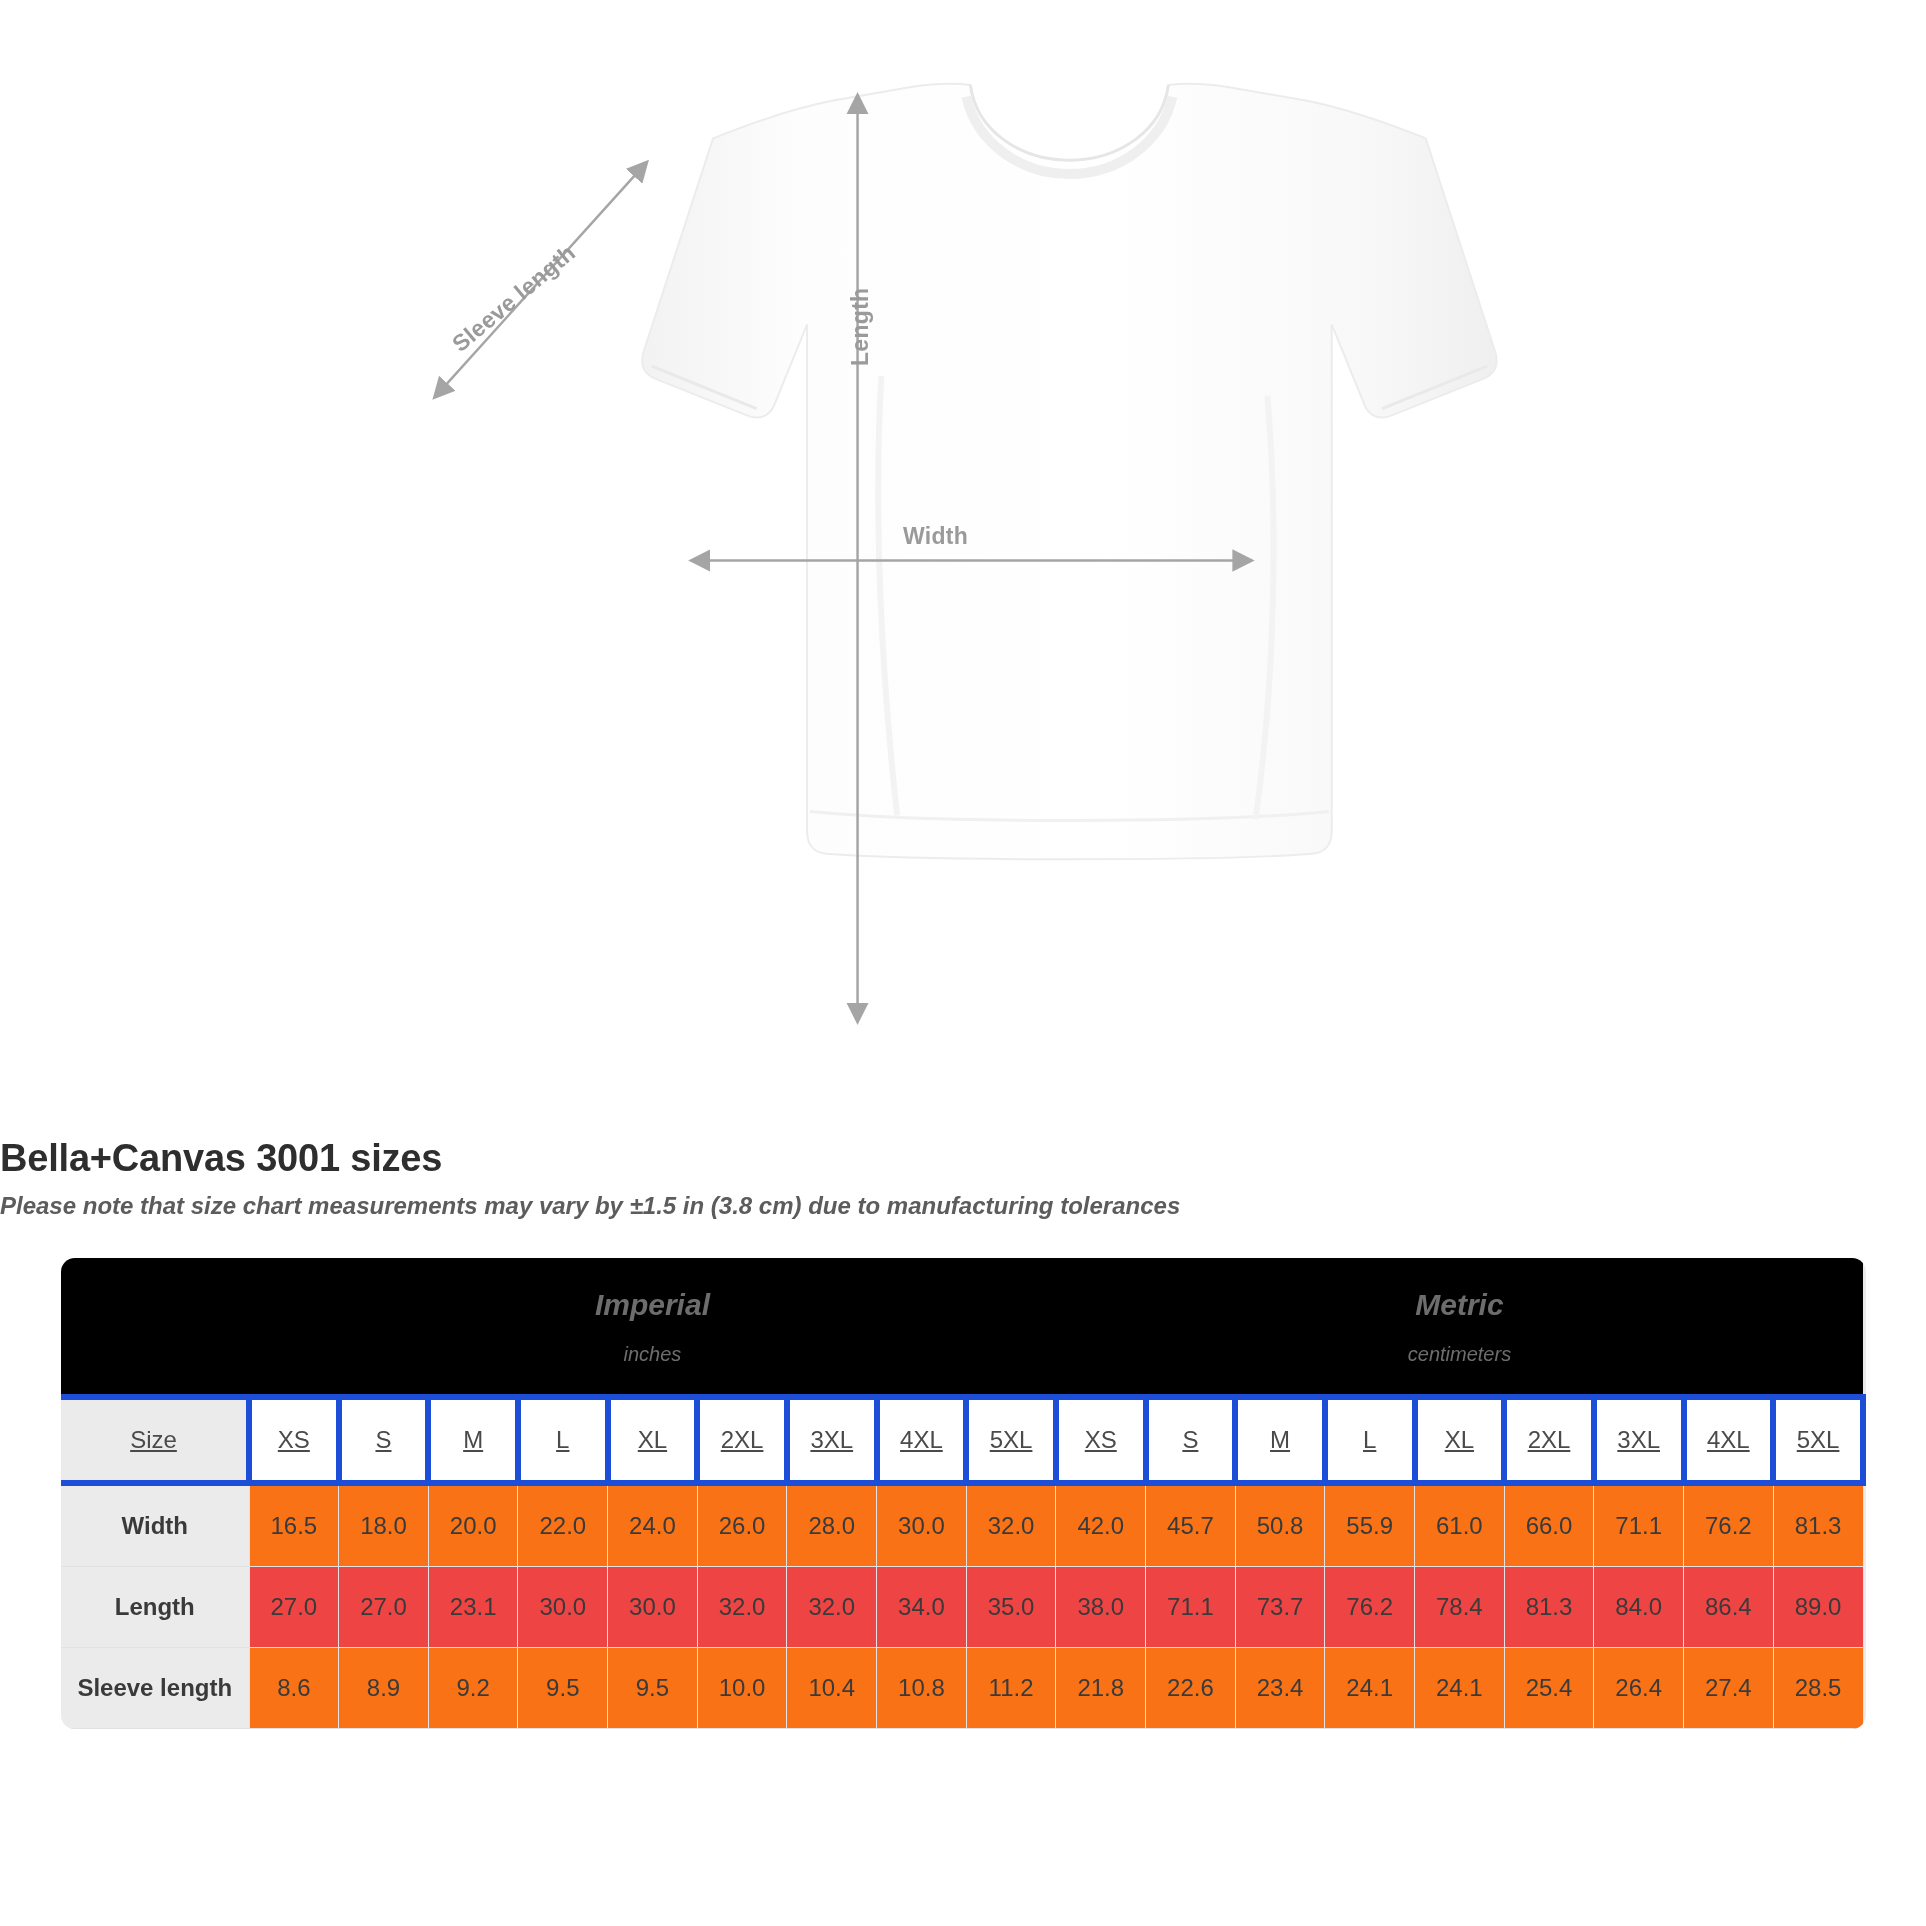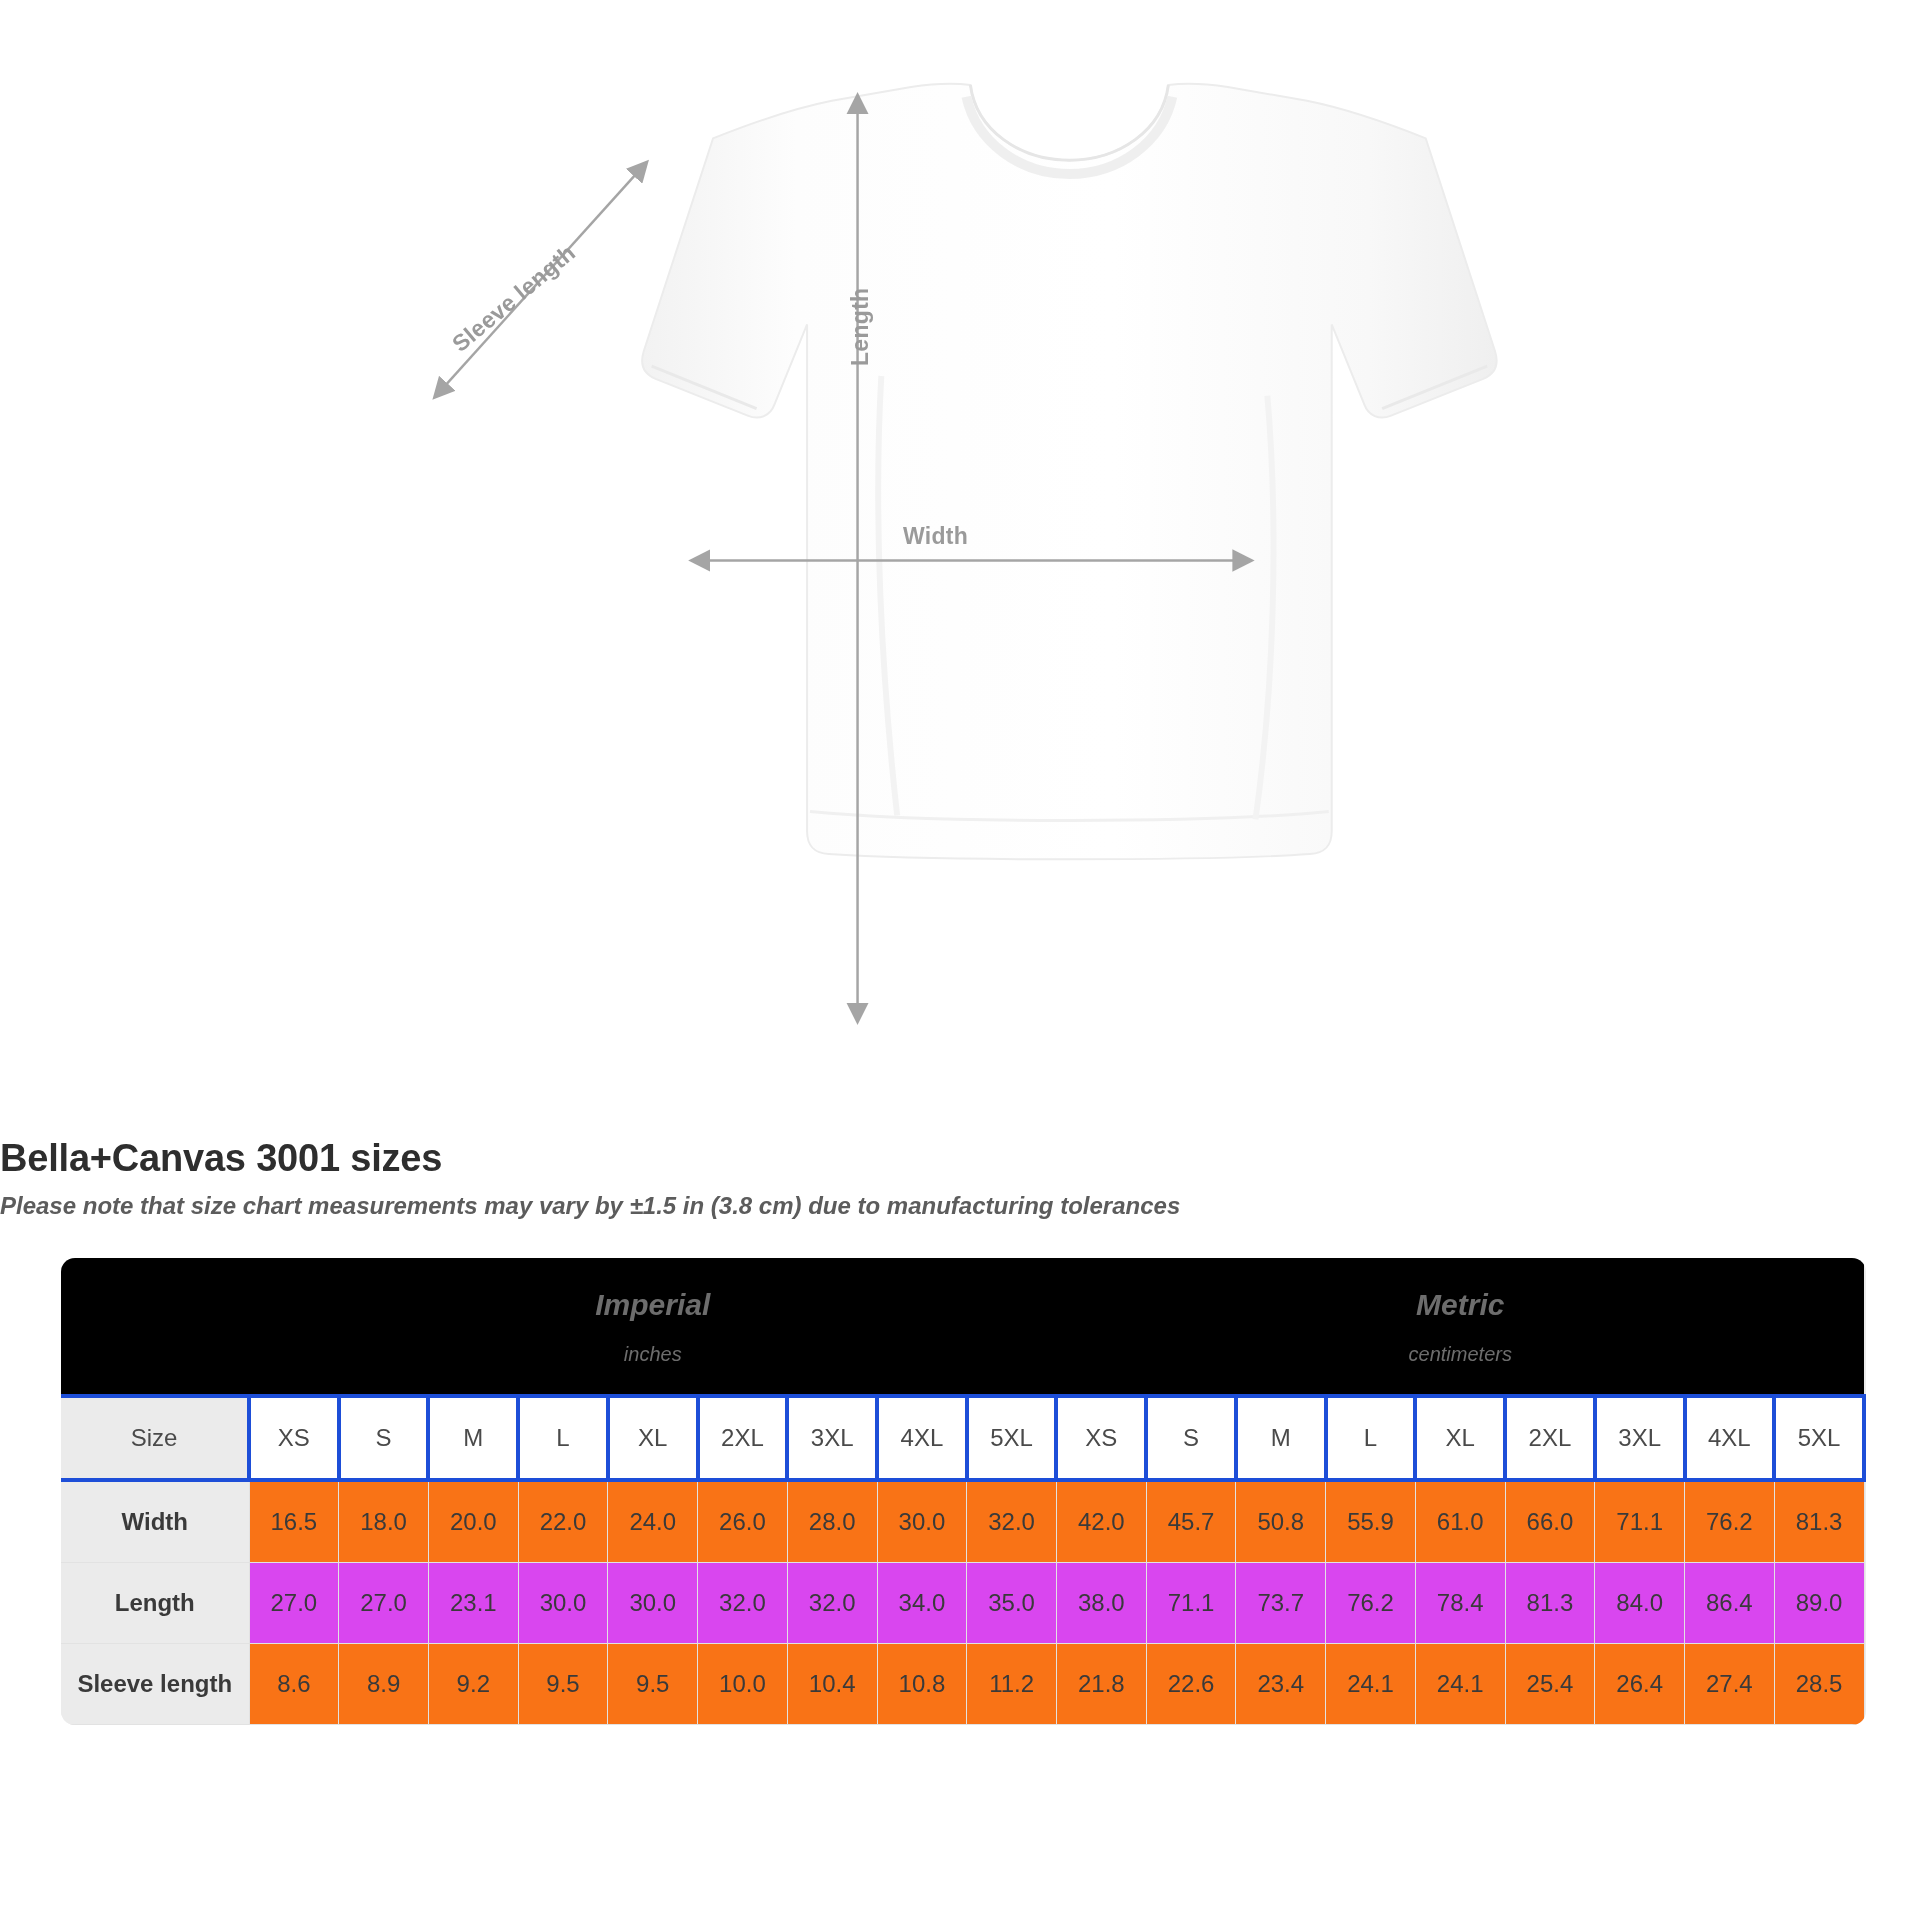--- a/index.html
+++ b/index.html
@@ -113,42 +113,43 @@
   .unit-sub {
     font-size: 20px;
     font-style: italic;
     color: #6d6d6d;
     margin-top: 21px;
   }
 
   
   .hdr-row td {
     background: #ffffff;
-    border: 4px solid #1d4ed8;
+    border: 6px solid #1d4ed8;
     padding: 26px 0;
     font-size: 24px;
     font-weight: bold;
     color: #4a4a4a;
+    text-decoration: underline;
   }
   .hdr-row td.rowlabel {
     background: #ebebeb;
     border-left: none;
     font-size: 24px;
     color: #4a4a4a;
   }
 
   
   .data-row td {
     border: 1px solid #e2e2e2;
     padding: 26px 0;
     font-size: 24px;
     color: #3a3a3a;
   }
   .data-row.odd td { background: #f97316; }
-  .data-row.even td { background: #d946ef; }
+  .data-row.even td { background: #ef4444; }
   .data-row td.rowlabel {
     background: #ebebeb;
     border-left: none;
     font-weight: bold;
     font-size: 24px;
     color: #3a3a3a;
   }
   .first-col { width: 188px; }
 </style>
 </head>

